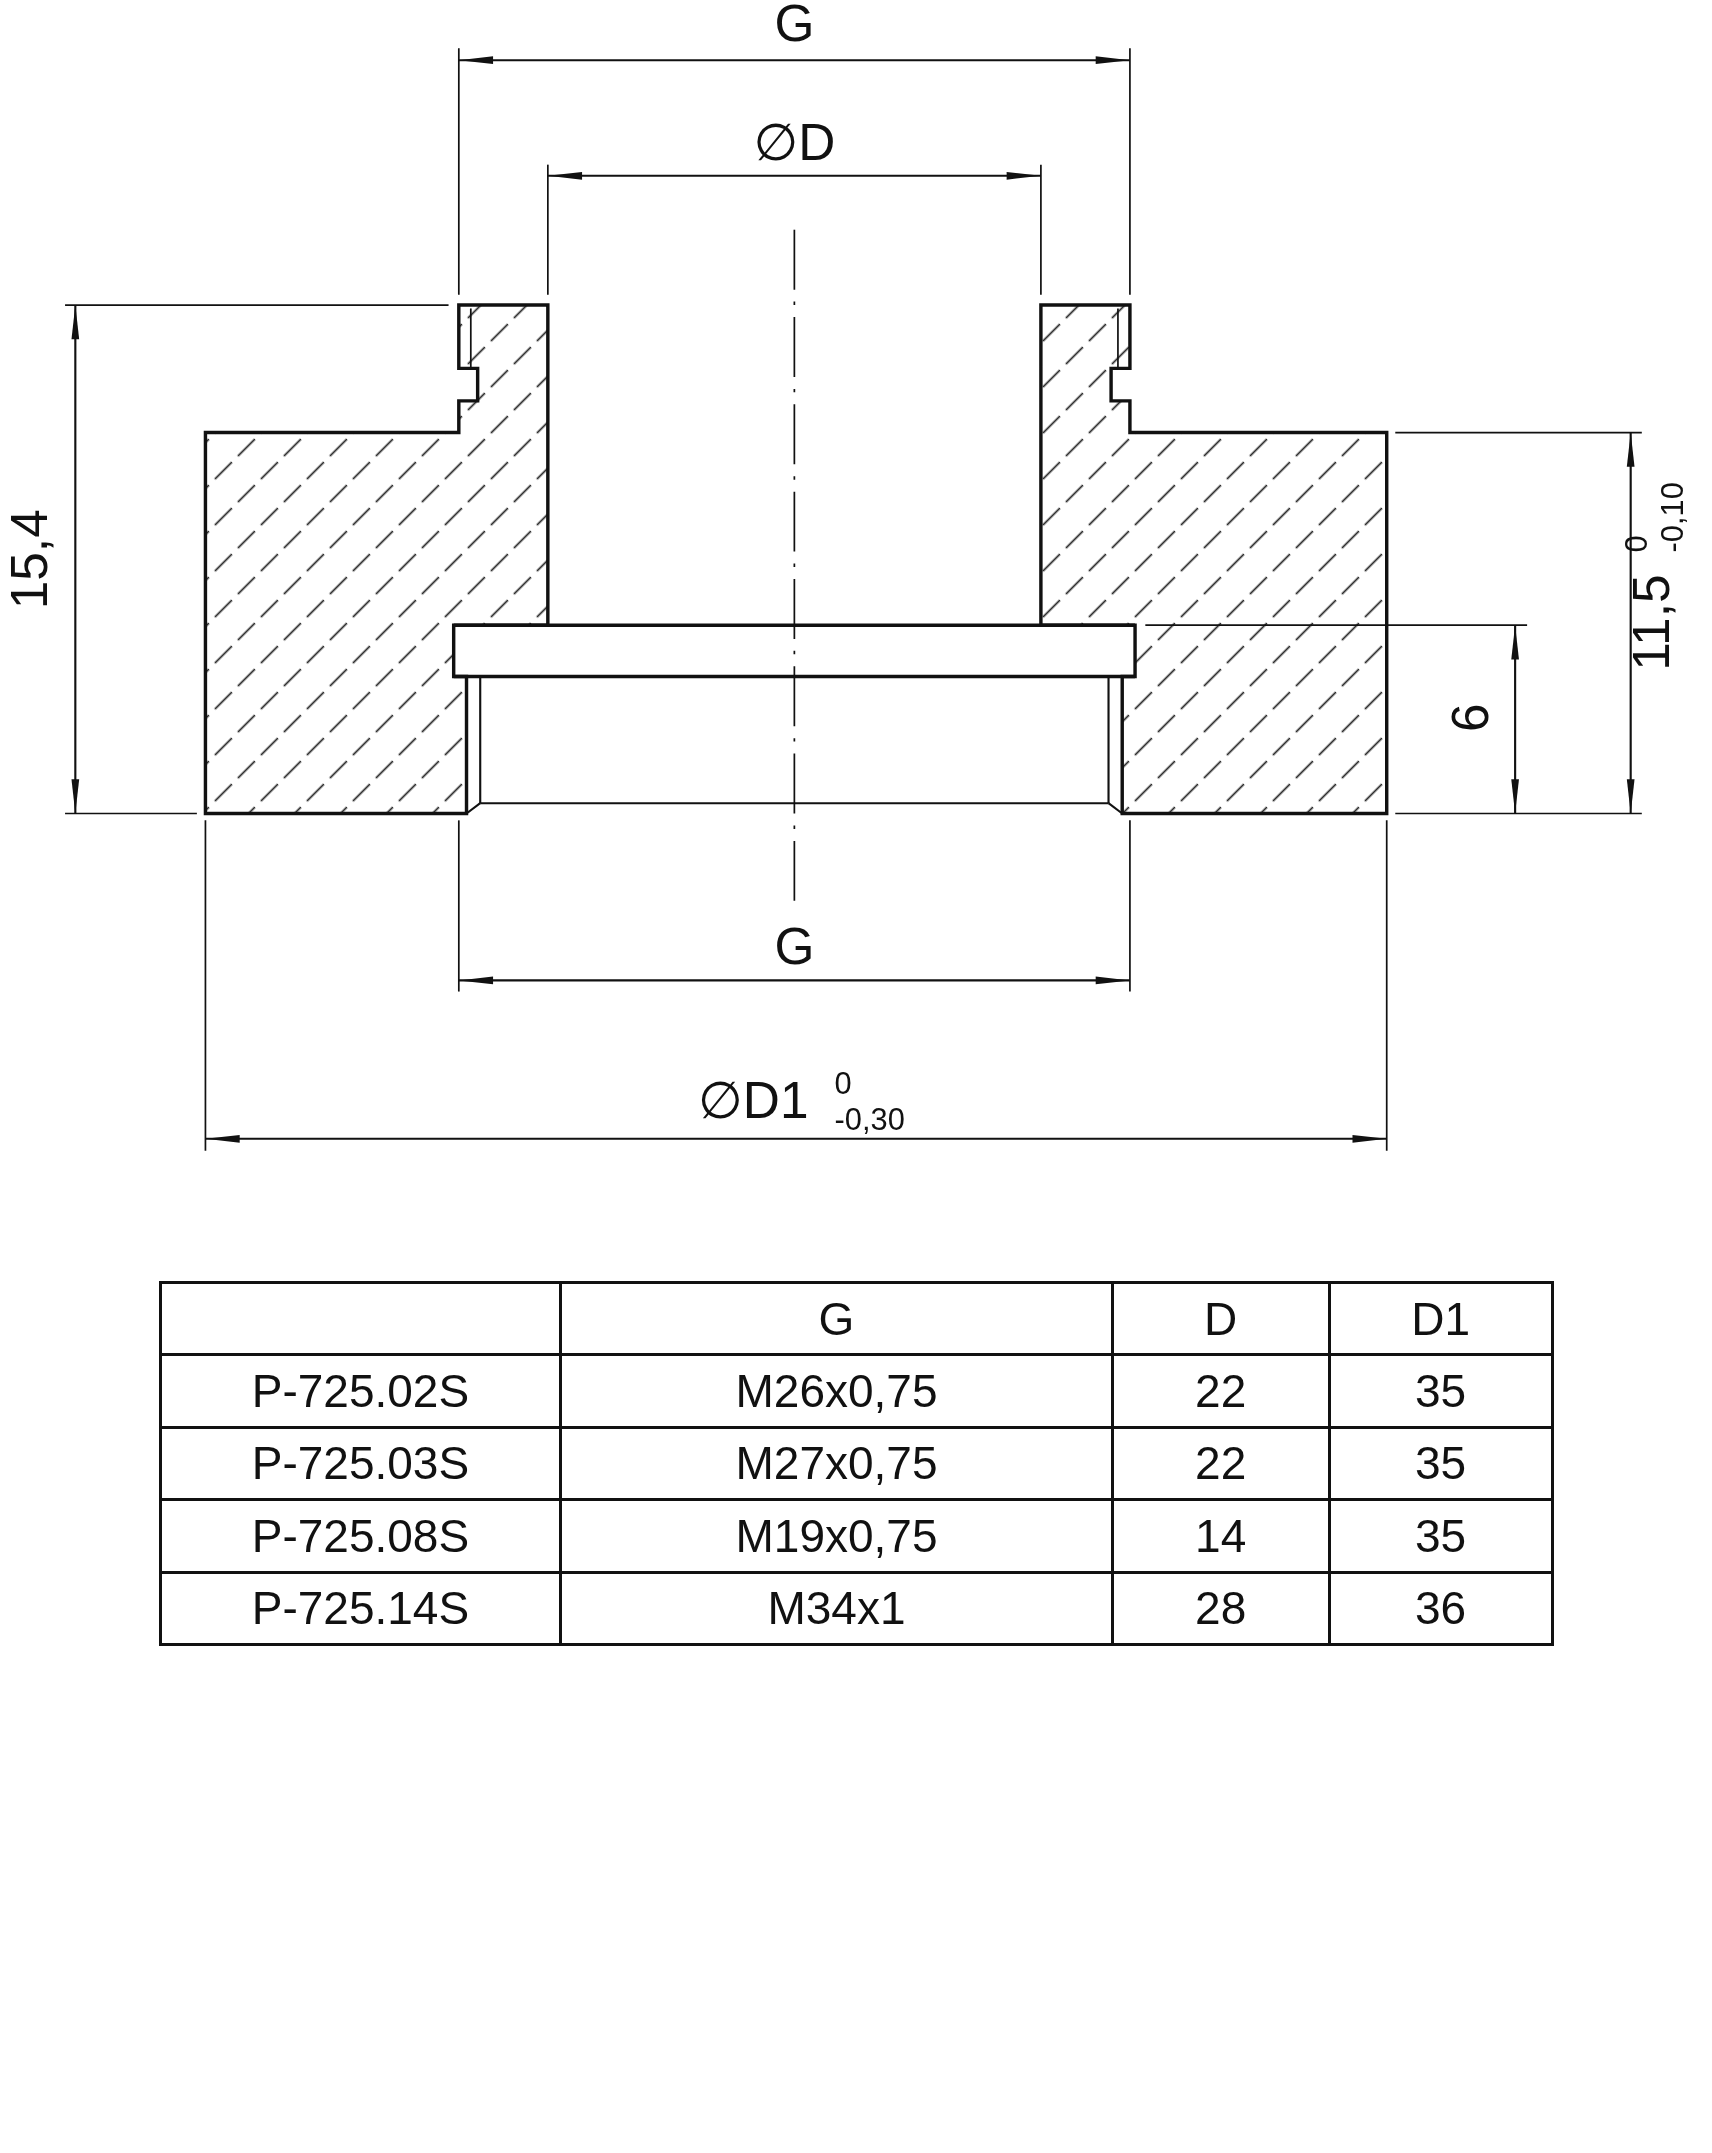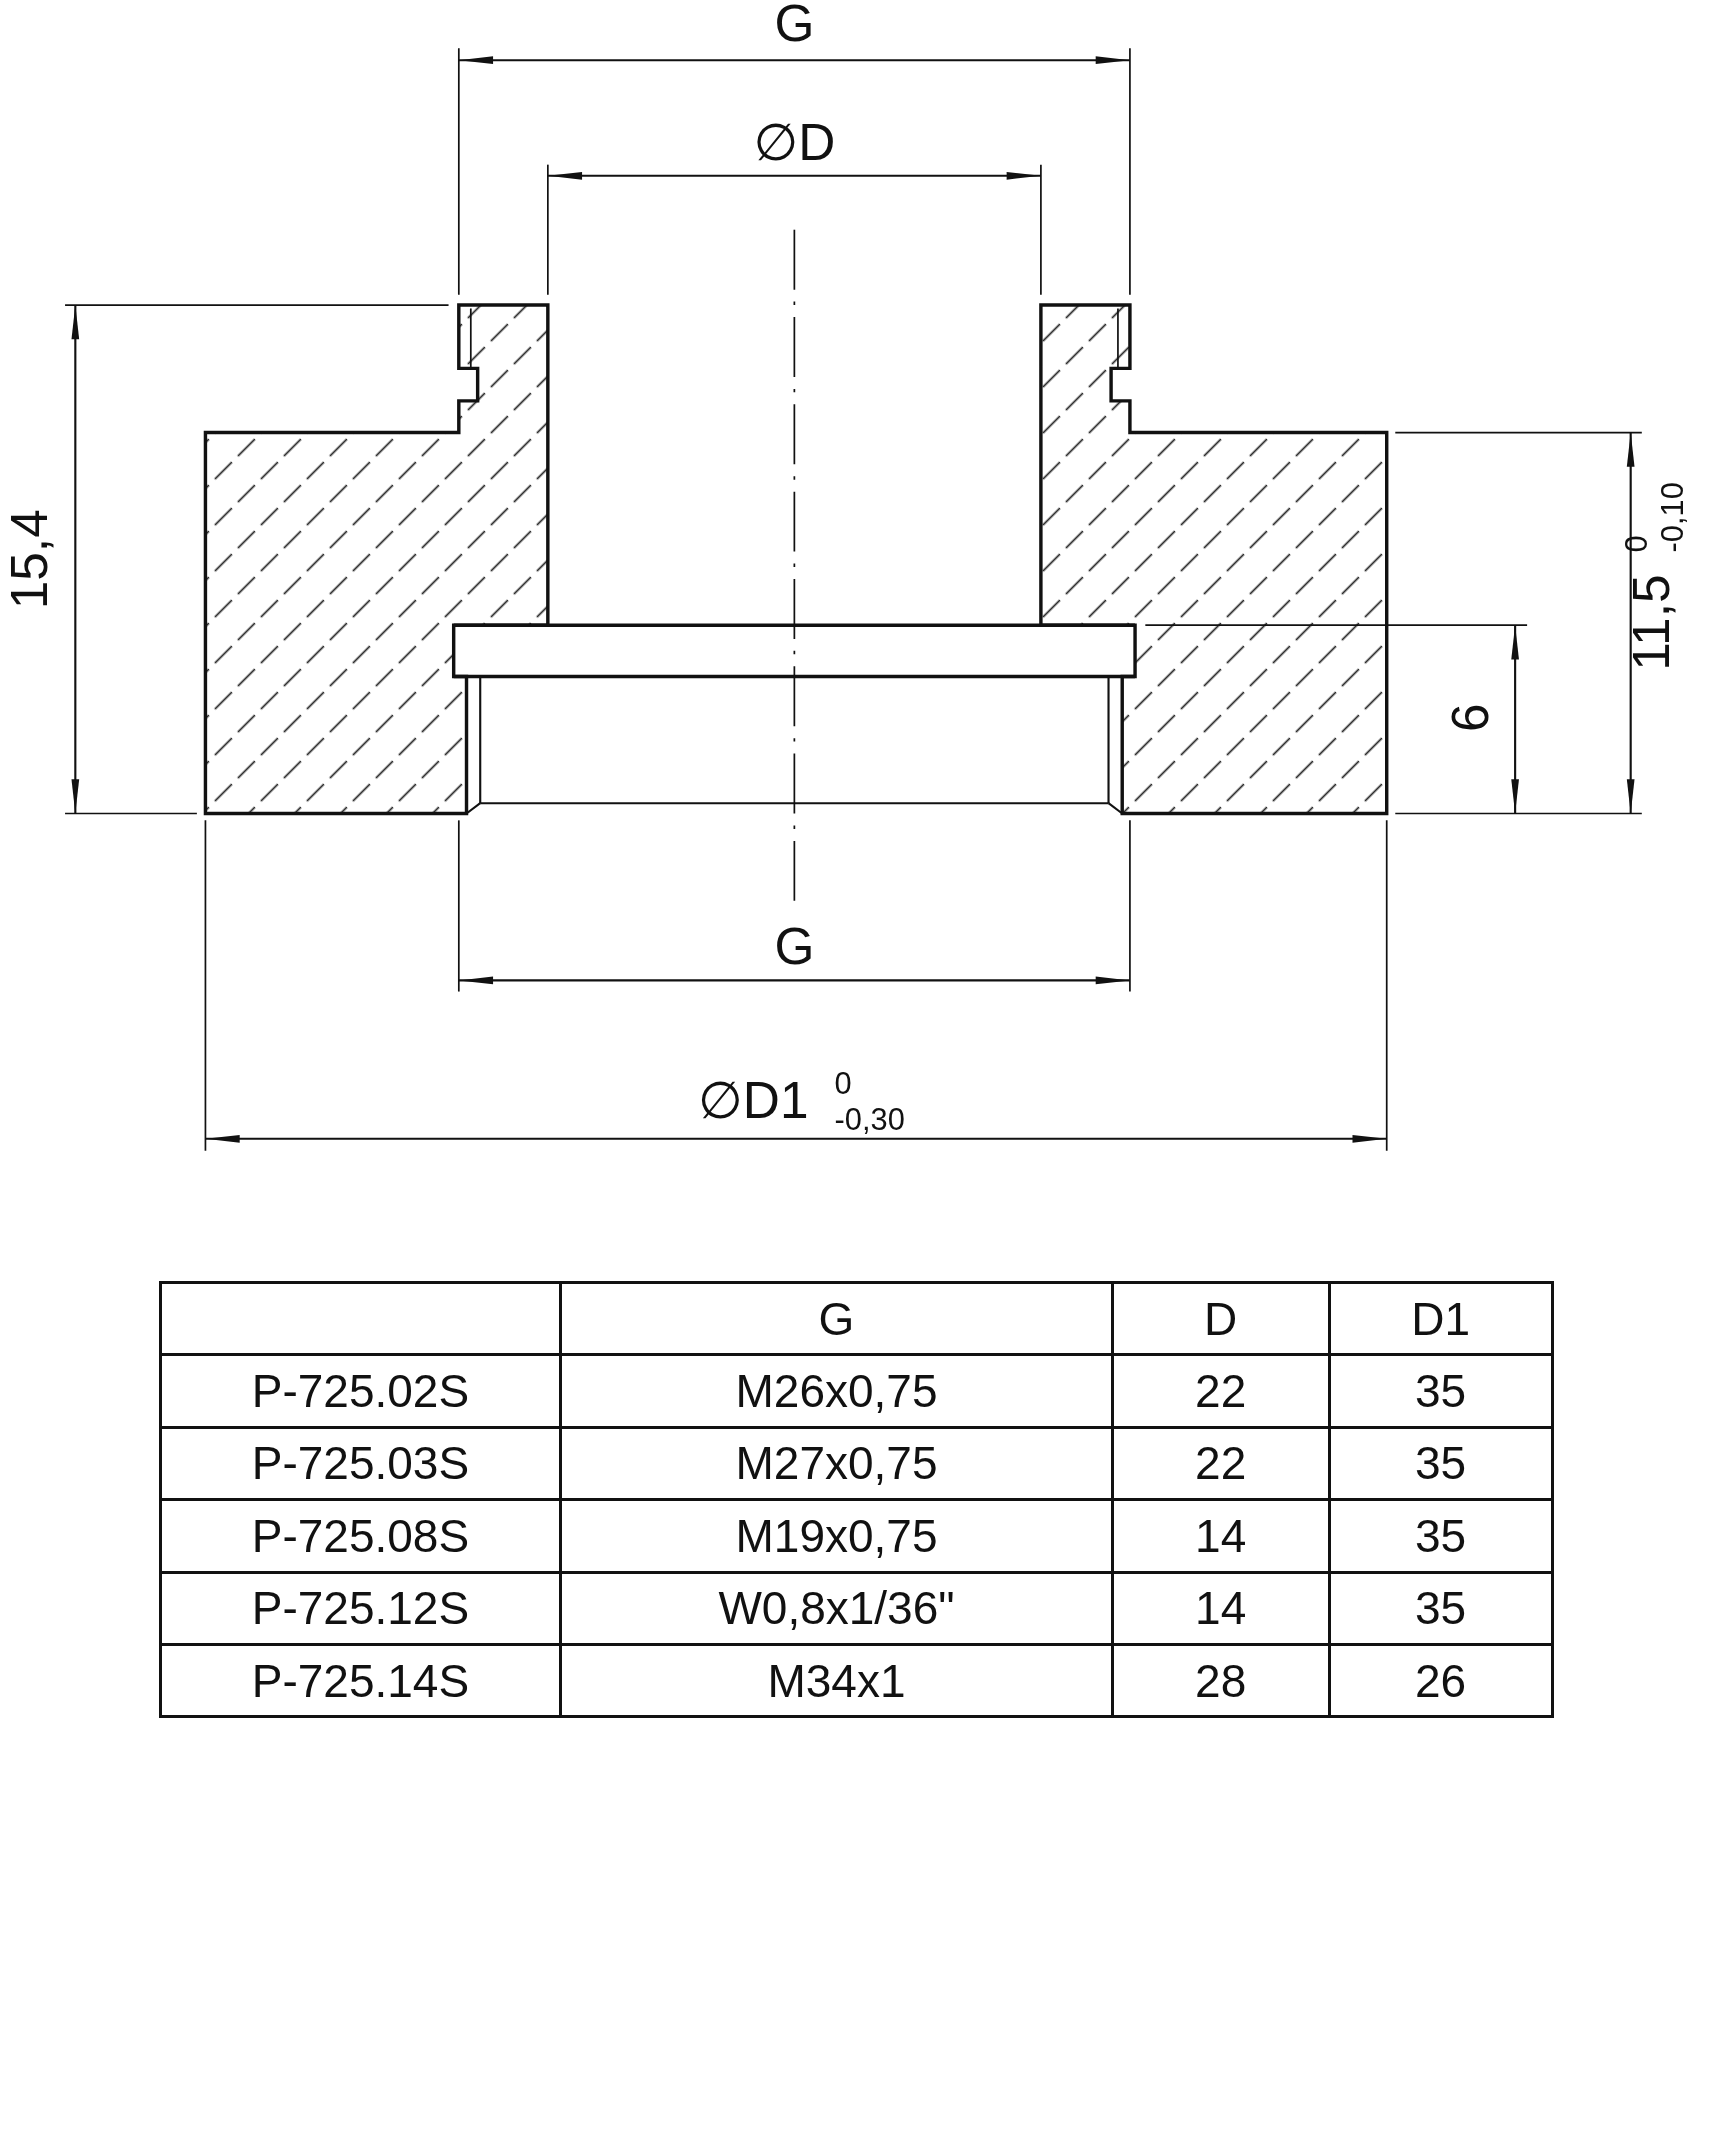--- a/index.html
+++ b/index.html
@@ -159,26 +159,20 @@
       <td>22</td>
       <td>35</td>
     </tr>
     <tr>
       <td>P-725.08S</td>
       <td>M19x0,75</td>
       <td>14</td>
       <td>35</td>
     </tr>
     <tr>
-      <td>P-725.12S</td>
-      <td>W0,8x1/36"</td>
-      <td>14</td>
-      <td>35</td>
-    </tr>
-    <tr>
       <td>P-725.14S</td>
       <td>M34x1</td>
       <td>28</td>
-      <td>26</td>
+      <td>36</td>
     </tr>
   </tbody>
 </table>
 
 
 </body></html>

